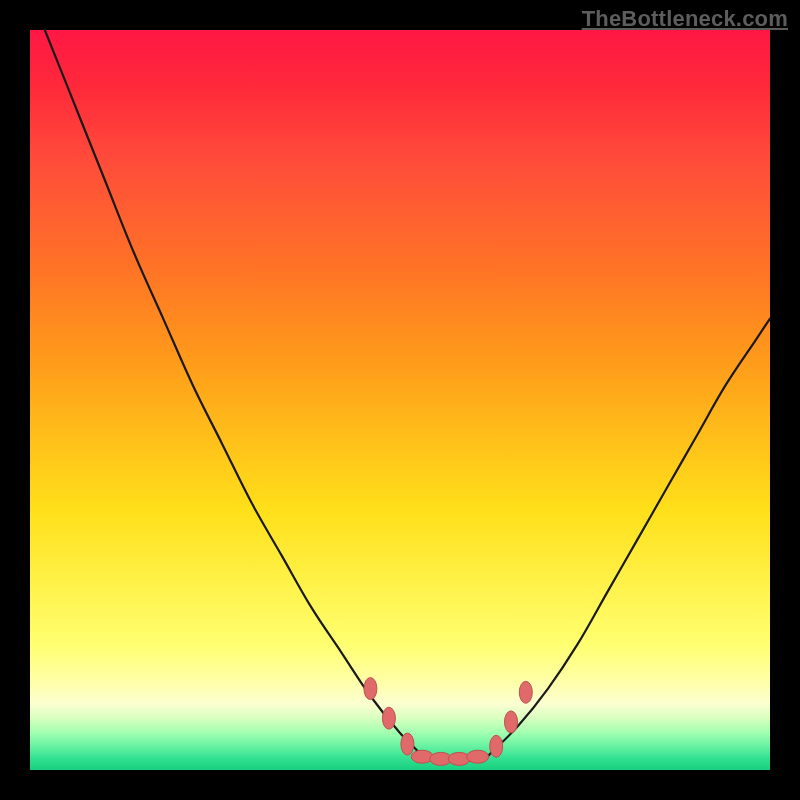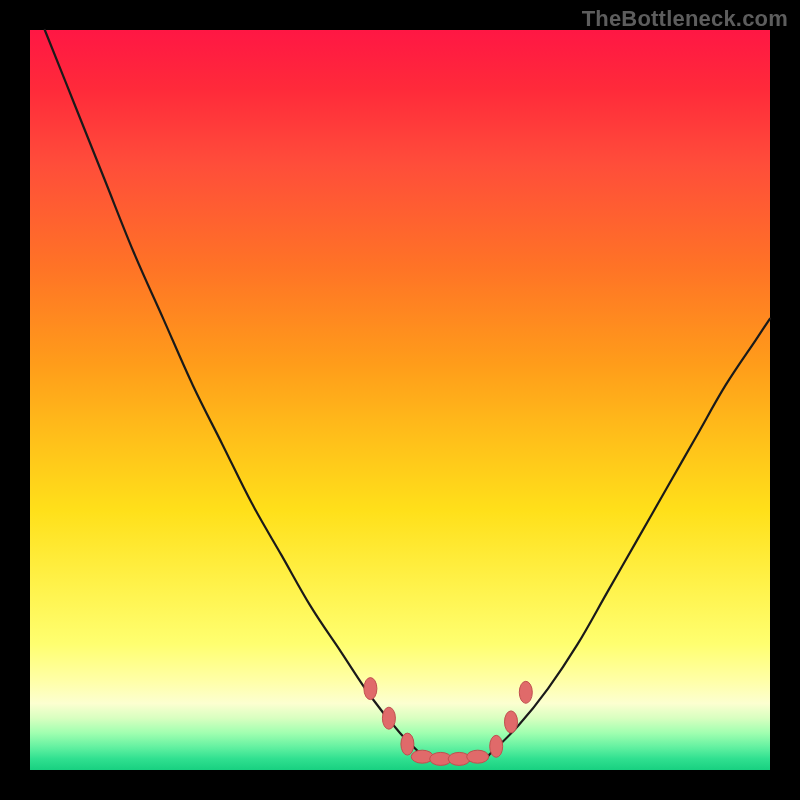--- a/index.html
+++ b/index.html
@@ -38,20 +38,21 @@
   .watermark {
     position: absolute;
     top: 6px;
     right: 12px;
     font-family: Arial, Helvetica, sans-serif;
     font-size: 22px;
     font-weight: 600;
     color: #5d5d5d;
     letter-spacing: 0.2px;
     user-select: none;
+    text-decoration: underline;
   }
   svg.curves {
     position: absolute;
     left: 0; top: 0;
     width: 100%;
     height: 100%;
     overflow: visible;
   }
 </style>
 </head>

